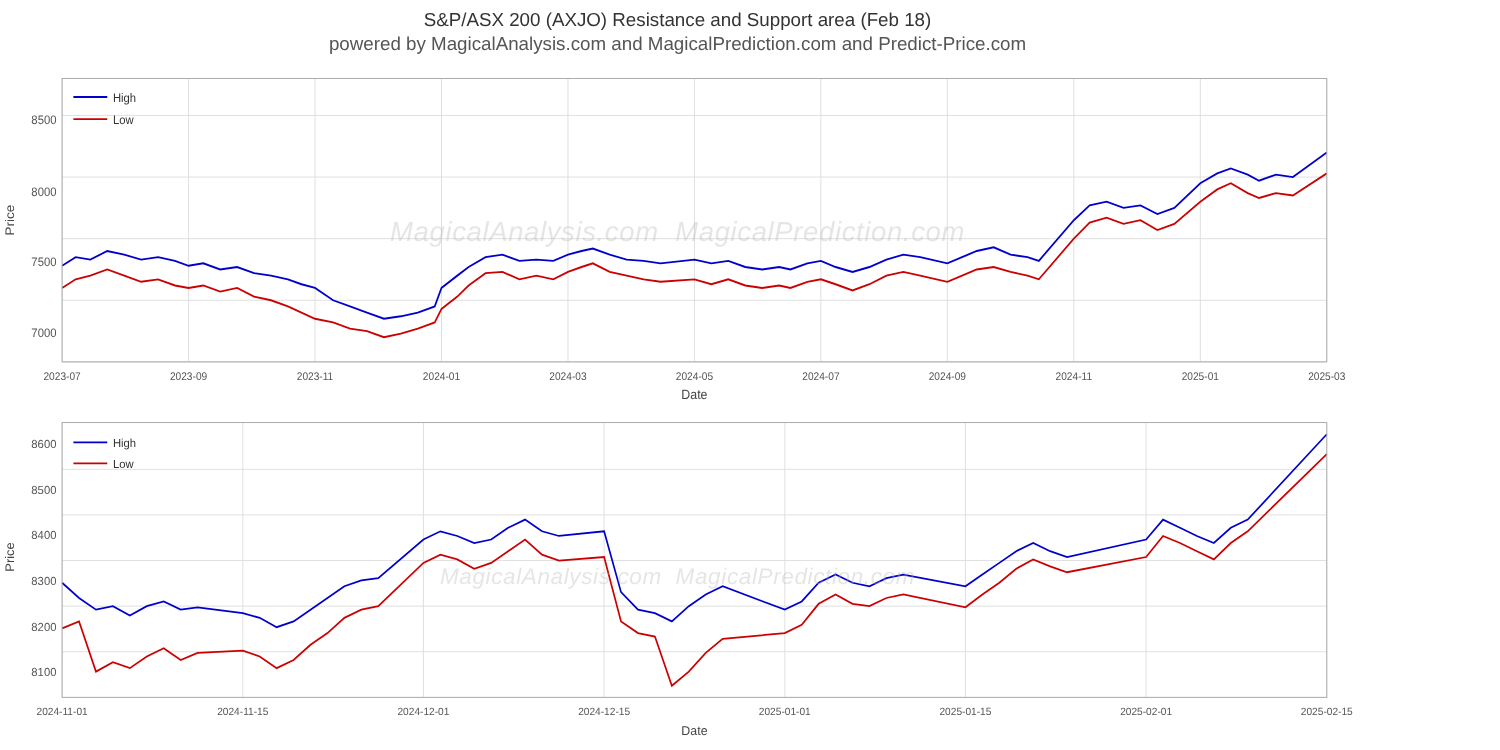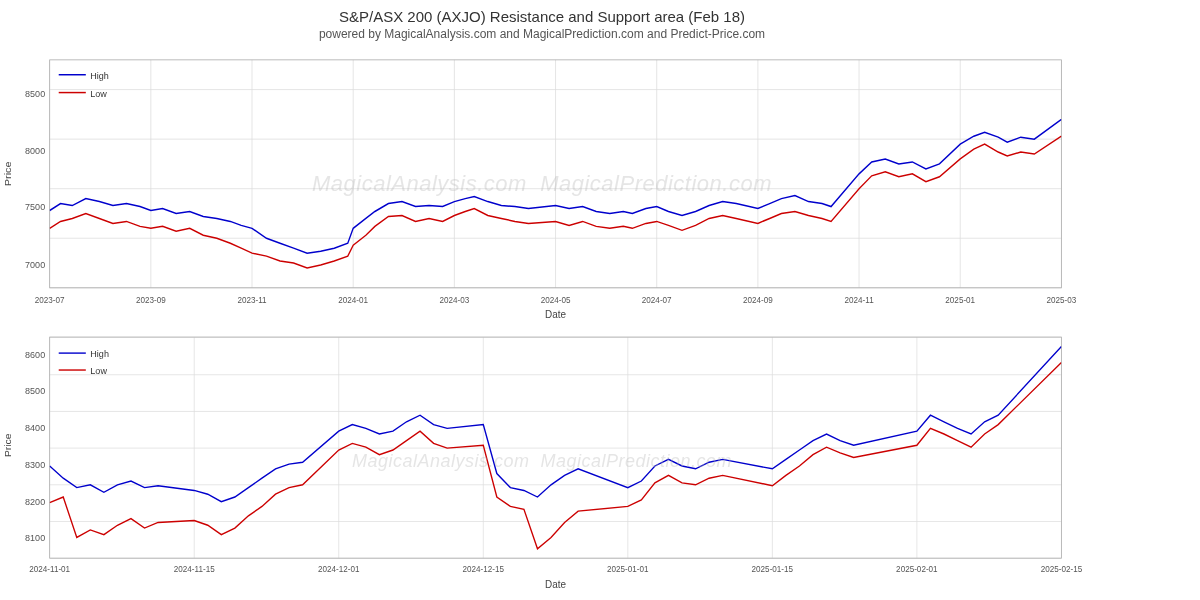--- a/index.html
+++ b/index.html
@@ -19,21 +19,21 @@
       padding: 8px 0 0 0;
     }
     .title {
       font-size: 15px;
       font-weight: normal;
       color: #333;
       text-align: center;
       margin-bottom: 2px;
     }
     .subtitle {
-      font-size: 12px;
+      font-size: 15px;
       color: #555;
       text-align: center;
       margin-bottom: 4px;
     }
     .charts-container {
       display: flex;
       flex-direction: column;
       width: 100%;
       flex: 1;
     }

